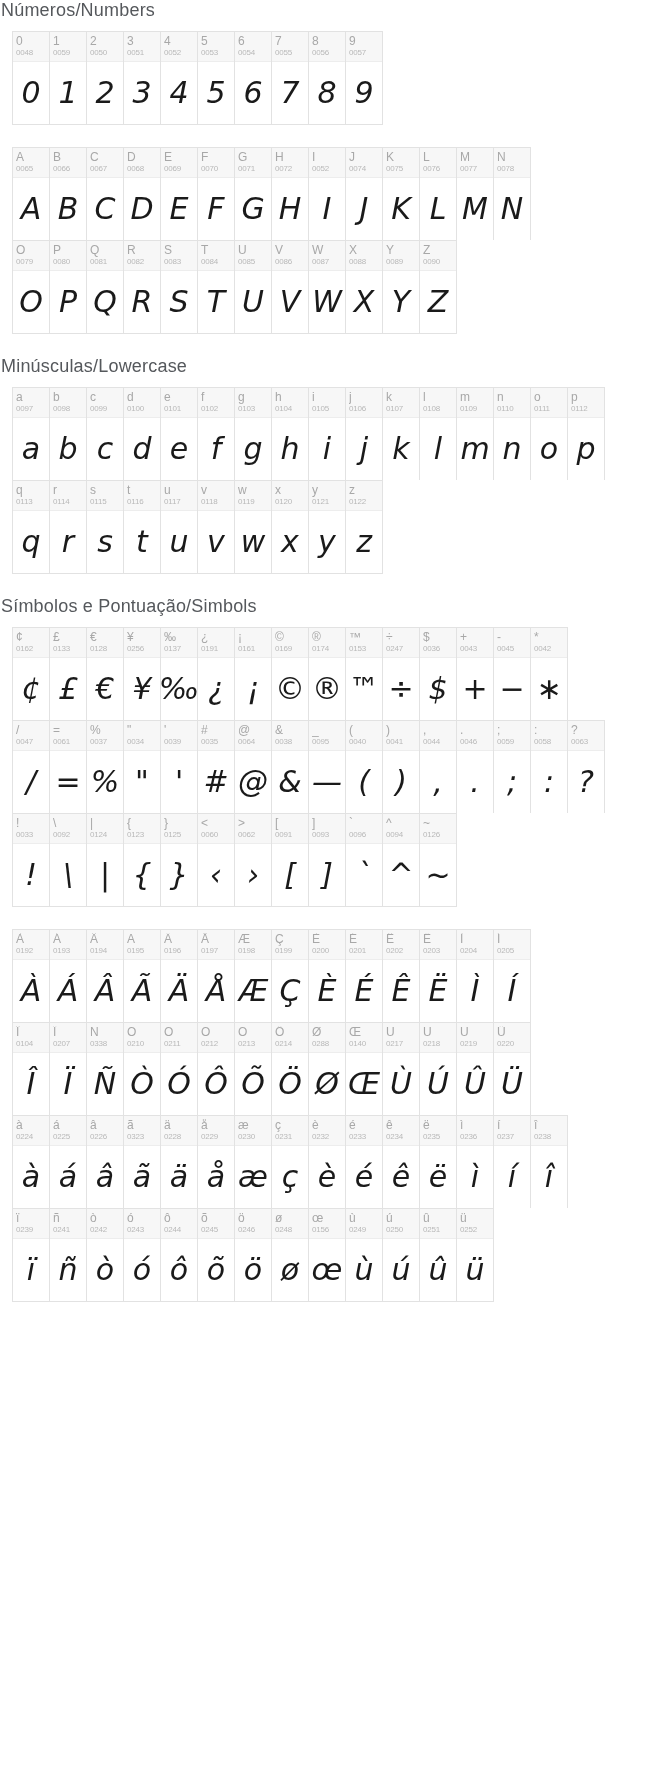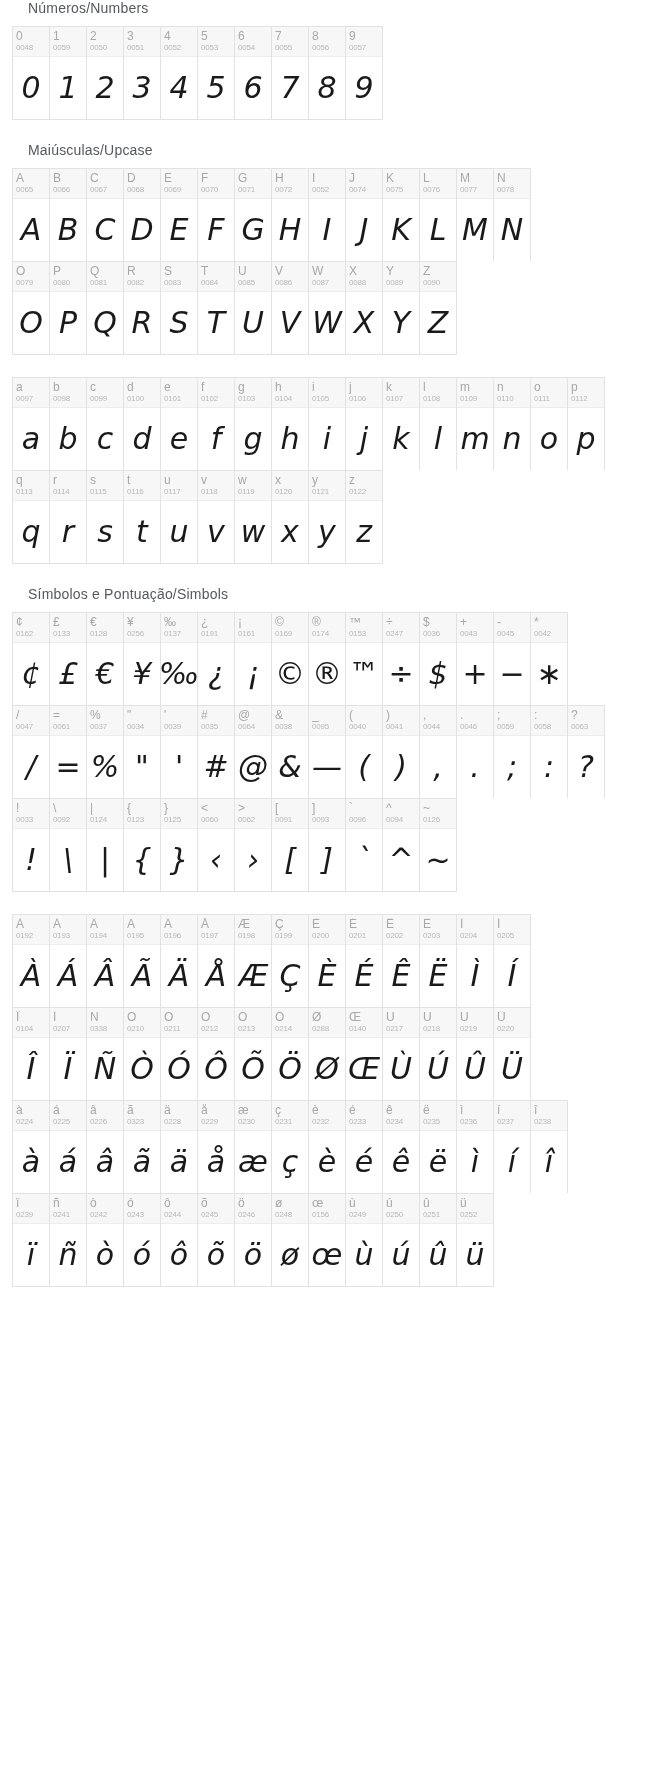--- a/index.html
+++ b/index.html
@@ -14,24 +14,24 @@
   }
   .page {
     width: 661px;
     padding: 0 0 20px 0;
     box-sizing: border-box;
   }
   .section {
     margin: 0 0 22px 0;
   }
   .section-title {
-    font-size: 14px;
+    font-size: 18px;
     color: #55585c;
     font-weight: 400;
-    margin: 0 0 10px 28px;
+    margin: 0 0 10px 1px;
     letter-spacing: 0.2px;
   }
   .grid-block {
     margin-left: 12px;
     display: inline-block;
   }
   .row {
     display: flex;
     border-left: 1px solid #e2e2e2;
     border-top: 1px solid #e2e2e2;
@@ -154,21 +154,21 @@
             <div class="glyph">8</div>
           </div>
           <div class="cell">
             <div class="meta">
               <span class="chr">9</span>
               <span class="code">0057</span>
             </div>
             <div class="glyph">9</div>
           </div>
         </div></div></div>
-    <div class="section"><div class="section-title">Maiúsculas/Upcase</div><div class="grid-block"><div class="row">
+    <div class="section"><div class="grid-block"><div class="row">
           <div class="cell">
             <div class="meta">
               <span class="chr">A</span>
               <span class="code">0065</span>
             </div>
             <div class="glyph">A</div>
           </div>
           <div class="cell">
             <div class="meta">
               <span class="chr">B</span>
@@ -339,21 +339,21 @@
             <div class="glyph">Y</div>
           </div>
           <div class="cell">
             <div class="meta">
               <span class="chr">Z</span>
               <span class="code">0090</span>
             </div>
             <div class="glyph">Z</div>
           </div>
         </div></div></div>
-    <div class="section"><div class="grid-block"><div class="row">
+    <div class="section"><div class="section-title">Minúsculas/Lowercase</div><div class="grid-block"><div class="row">
           <div class="cell">
             <div class="meta">
               <span class="chr">a</span>
               <span class="code">0097</span>
             </div>
             <div class="glyph">a</div>
           </div>
           <div class="cell">
             <div class="meta">
               <span class="chr">b</span>

